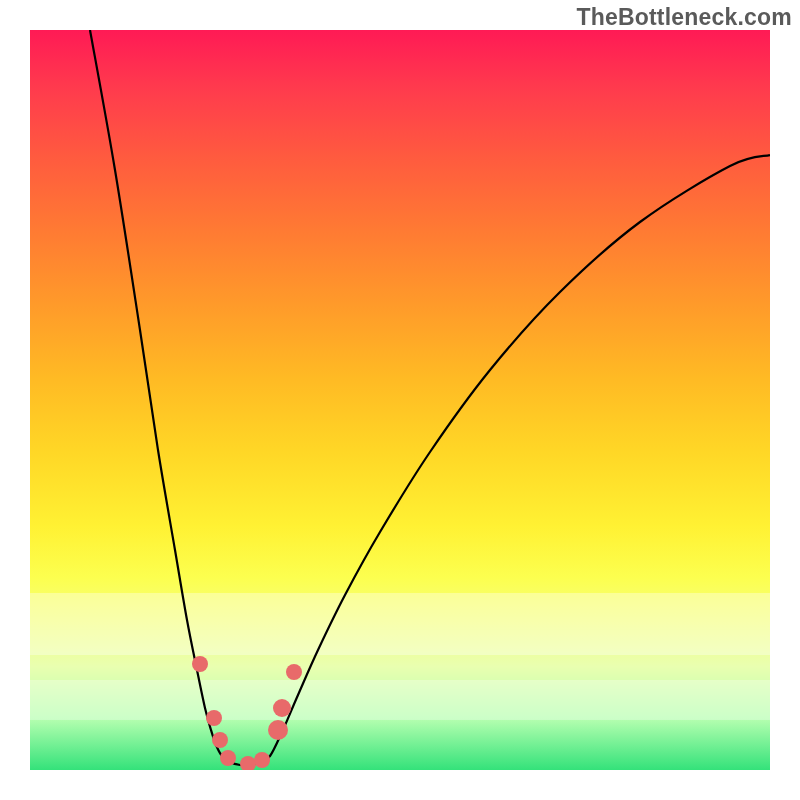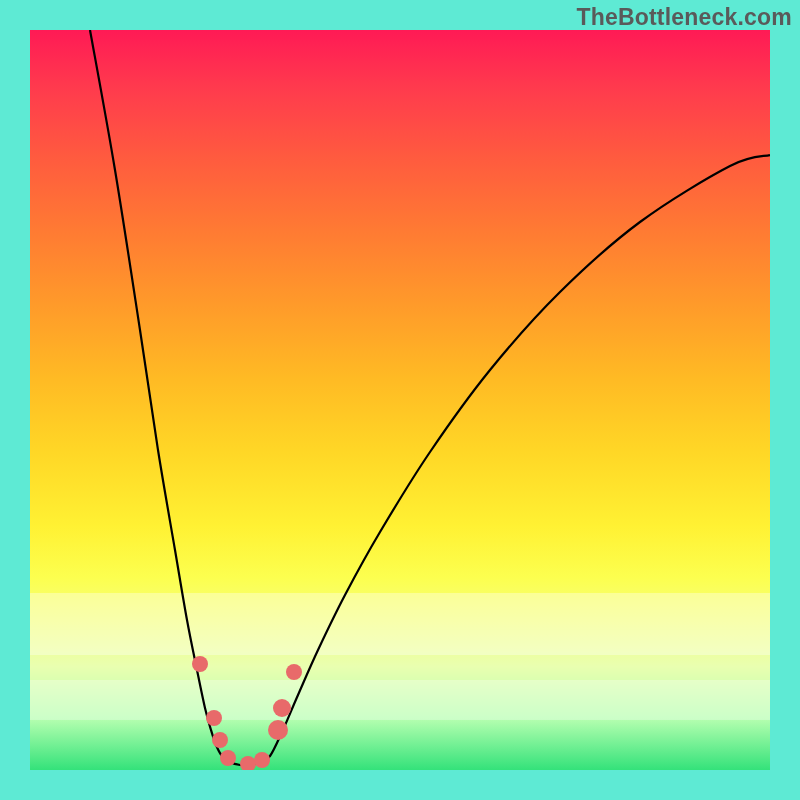--- a/index.html
+++ b/index.html
@@ -8,21 +8,21 @@
     width: 800px;
     height: 800px;
     overflow: hidden;
     background: #000;
     font-family: Arial, Helvetica, sans-serif;
   }
   .frame {
     position: relative;
     width: 800px;
     height: 800px;
-    background: #5eead4;
+    background: #ffffff;
   }
   .plot-area {
     position: absolute;
     left: 30px;
     top: 30px;
     width: 740px;
     height: 740px;
     background: linear-gradient(
       to bottom,
       #ff1a55 0%,

